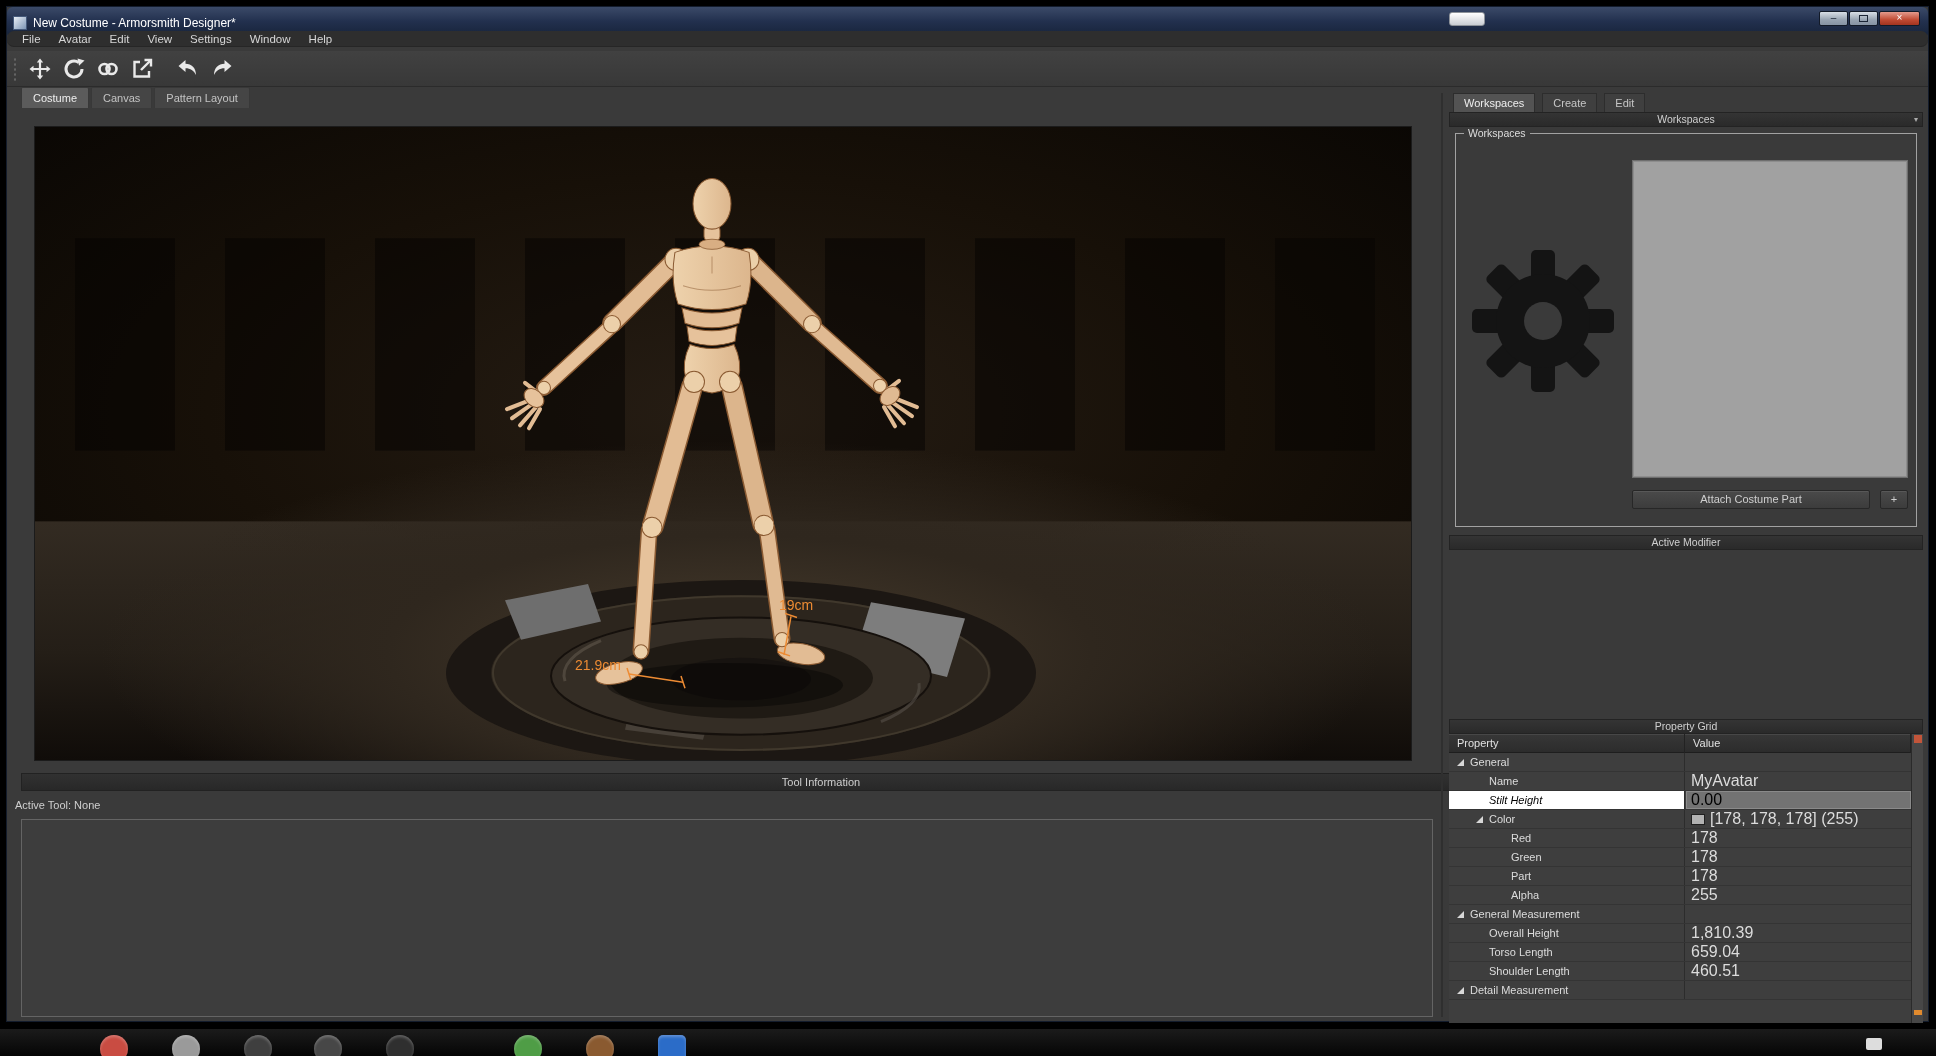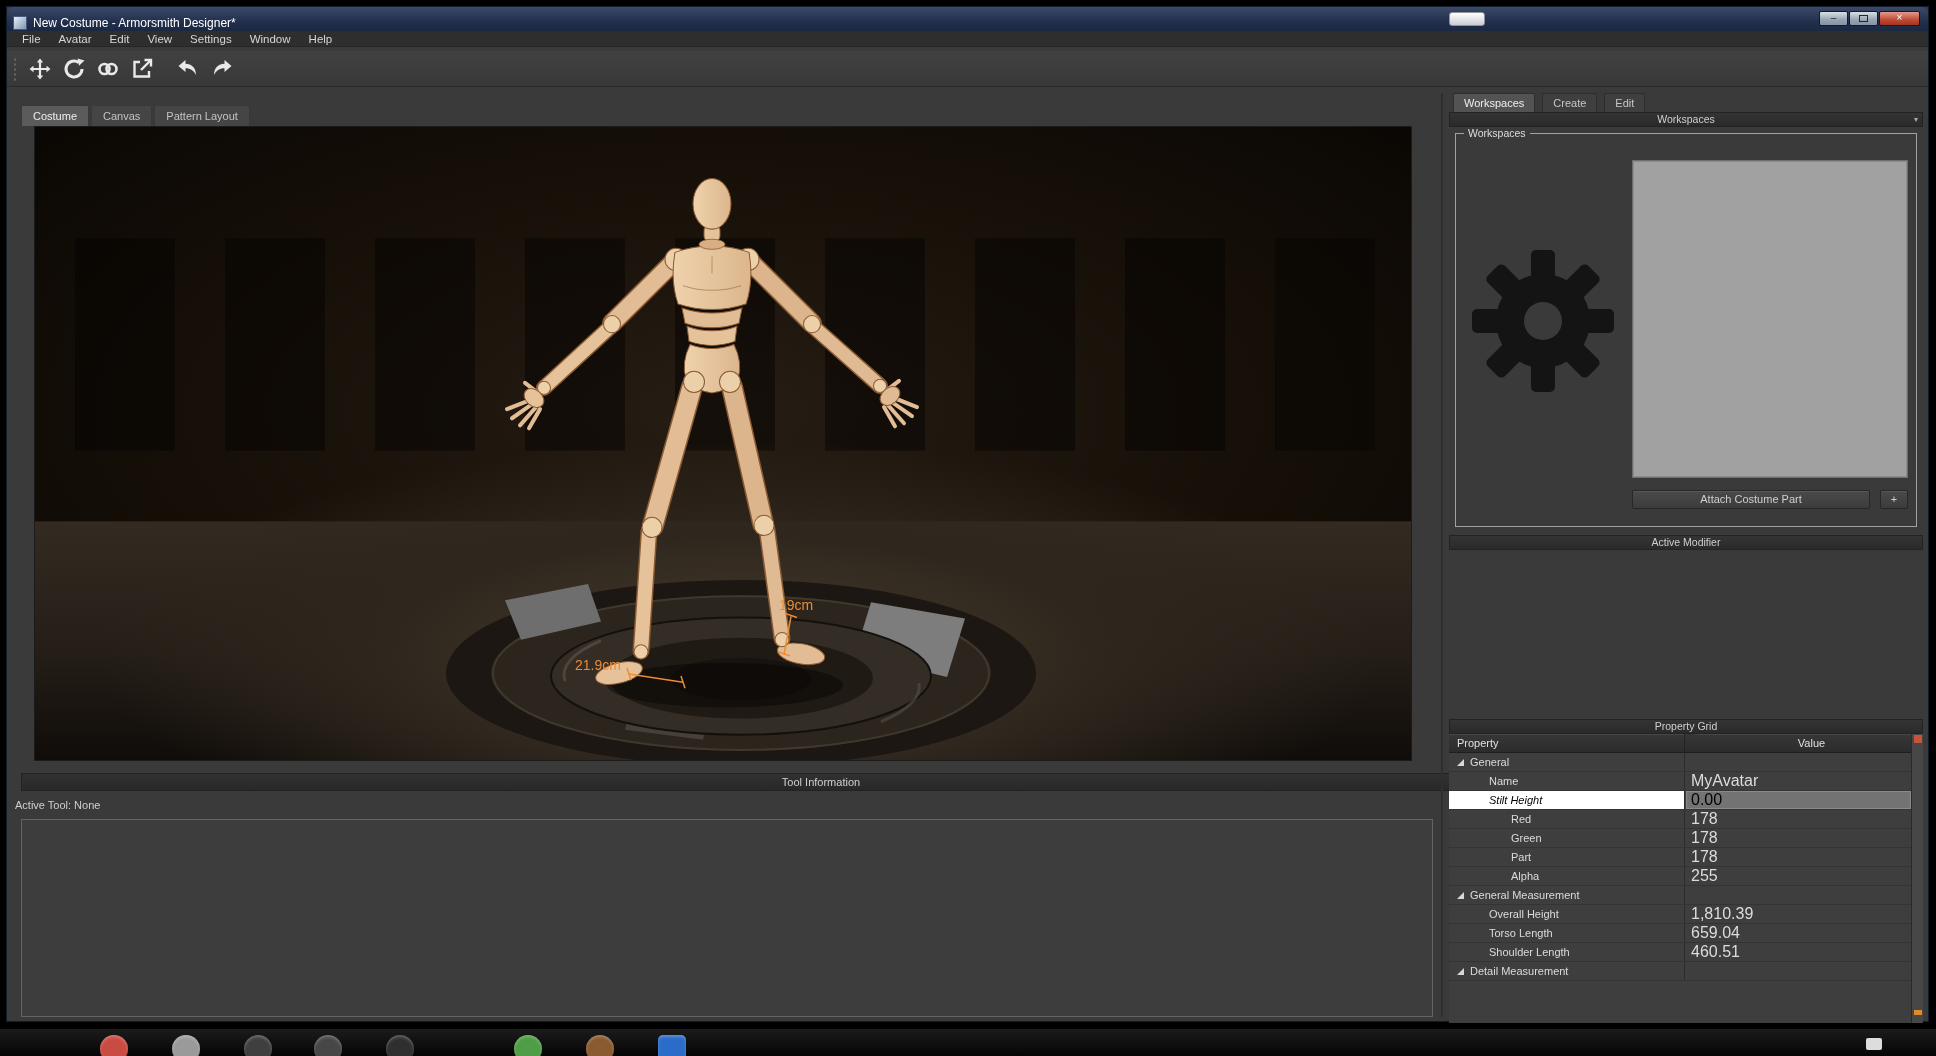--- a/index.html
+++ b/index.html
@@ -18,34 +18,34 @@
   .titlebar-extra{position:absolute;left:1442px;top:5px;width:36px;height:14px;border-radius:3px;
     background:linear-gradient(#ffffff,#c9cdd3);border:1px solid #8d9299;}
   .win-buttons{position:absolute;right:8px;top:4px;display:flex;gap:1px;}
   .win-btn{width:29px;height:15px;border:1px solid #121a28;border-radius:2px;
     background:linear-gradient(#d9dfe6,#97a3b1 60%,#8693a3);color:#1c2636;font-size:10px;
     line-height:12px;text-align:center;}
   .win-btn .maxglyph{display:inline-block;width:9px;height:7px;border:1px solid #1c2636;margin-top:3px;}
   .win-btn.close{width:41px;background:linear-gradient(#e49a8c,#c04a33 60%,#a23420);color:#fff;}
 
   .menubar{position:absolute;left:0;top:24px;width:100%;height:16px;background:#2e2e2e;
-    border-bottom:1px solid #262626;display:flex;align-items:center;padding-left:6px;}
+    border-bottom:1px solid #262626;display:flex;align-items:center;padding-left:6px;border-radius:7px;}
   .menu-item{color:#d6d6d6;font-size:11.5px;padding:3px 9px;}
 
   .toolbar{position:absolute;left:0;top:44px;width:100%;height:36px;
     background:linear-gradient(#414141,#383838);border-bottom:1px solid #2b2b2b;
     display:flex;align-items:center;padding-left:6px;}
   .toolbar-grip{width:4px;height:24px;margin-right:8px;
     background-image:radial-gradient(circle,#646464 1px,transparent 1.3px);background-size:4px 5px;}
   .tool-btn{width:30px;height:30px;display:flex;align-items:center;justify-content:center;margin-right:4px;}
   .tool-btn.gap{margin-left:12px;}
   .tool-btn svg{width:24px;height:24px;}
 
   
-  .doc-tabs{position:absolute;left:14px;top:98px;display:flex;gap:2px;}
+  .doc-tabs{position:absolute;left:14px;top:80px;display:flex;gap:2px;}
   .doc-tab{height:21px;line-height:20px;padding:0 11px;font-size:11px;color:#c3c3c3;
     background:#454545;border:1px solid #383838;border-bottom:none;border-radius:2px 2px 0 0;}
   .doc-tab.active{background:#5b5b5b;color:#eeeeee;}
 
   .viewport{position:absolute;left:27px;top:119px;width:1378px;height:635px;
     border:1px solid #1b1b1b;background:#0c0a08;}
   .viewport svg.scene{display:block;width:100%;height:100%;}
 
   .toolinfo-header{position:absolute;left:14px;top:766px;width:1600px;height:18px;
     background:linear-gradient(#313131,#282828);border:1px solid #222;
@@ -83,21 +83,21 @@
   .plus-btn{left:424px;width:28px;}
 
   
   .prop-grid{position:absolute;left:1442px;top:727px;width:474px;height:289px;
     background:#3e3e3e;overflow:hidden;}
   .grid-header{position:absolute;left:0;top:0;width:462px;height:19px;
     background:linear-gradient(#373737,#2c2c2c);border-bottom:1px solid #1e1e1e;}
   .grid-header .col{position:absolute;top:0;height:19px;line-height:18px;font-size:11px;color:#e0e0e0;
     padding-left:8px;border-right:1px solid #222;box-shadow:inset 0 1px 0 #474747;}
   .col-prop{left:0;width:236px;}
-  .col-val{left:246px;width:226px;text-align:center;}
+  .col-val{left:236px;width:226px;}
   .grid-rows{position:absolute;left:0;top:19px;width:462px;}
   .grid-row{position:relative;height:19px;border-bottom:1px solid #343434;background:#3e3e3e;}
   .grid-row .prop{position:absolute;left:0;top:0;width:236px;height:18px;display:flex;
     align-items:center;border-right:1px solid #2c2c2c;font-size:11px;color:#dcdcdc;overflow:hidden;}
   .grid-row .val{position:absolute;left:237px;top:0;width:225px;height:18px;display:flex;
     align-items:center;padding-left:5px;font-size:16px;color:#dcdcdc;overflow:hidden;}
   .prop.indent0{padding-left:8px;}
   .prop.indent1{padding-left:40px;}
   .prop.indent1.grp{padding-left:27px;}
   .prop.indent2{padding-left:62px;}
@@ -397,20 +397,30 @@
           </div>
           <div class="grid-row selected">
             <div class="prop indent1">
               <span>Stilt Height</span>
             </div>
             <div class="val">
               <span>0.00</span>
             </div>
           </div>
           <div class="grid-row">
+            <div class="prop indent1 grp">
+              <span class="tri"></span>
+              <span>Color</span>
+            </div>
+            <div class="val">
+              <span class="swatch" style="background: rgb(178, 178, 178);"></span>
+              <span>[178, 178, 178] (255)</span>
+            </div>
+          </div>
+          <div class="grid-row">
             <div class="prop indent2">
               <span>Red</span>
             </div>
             <div class="val">
               <span>178</span>
             </div>
           </div>
           <div class="grid-row">
             <div class="prop indent2">
               <span>Green</span>

